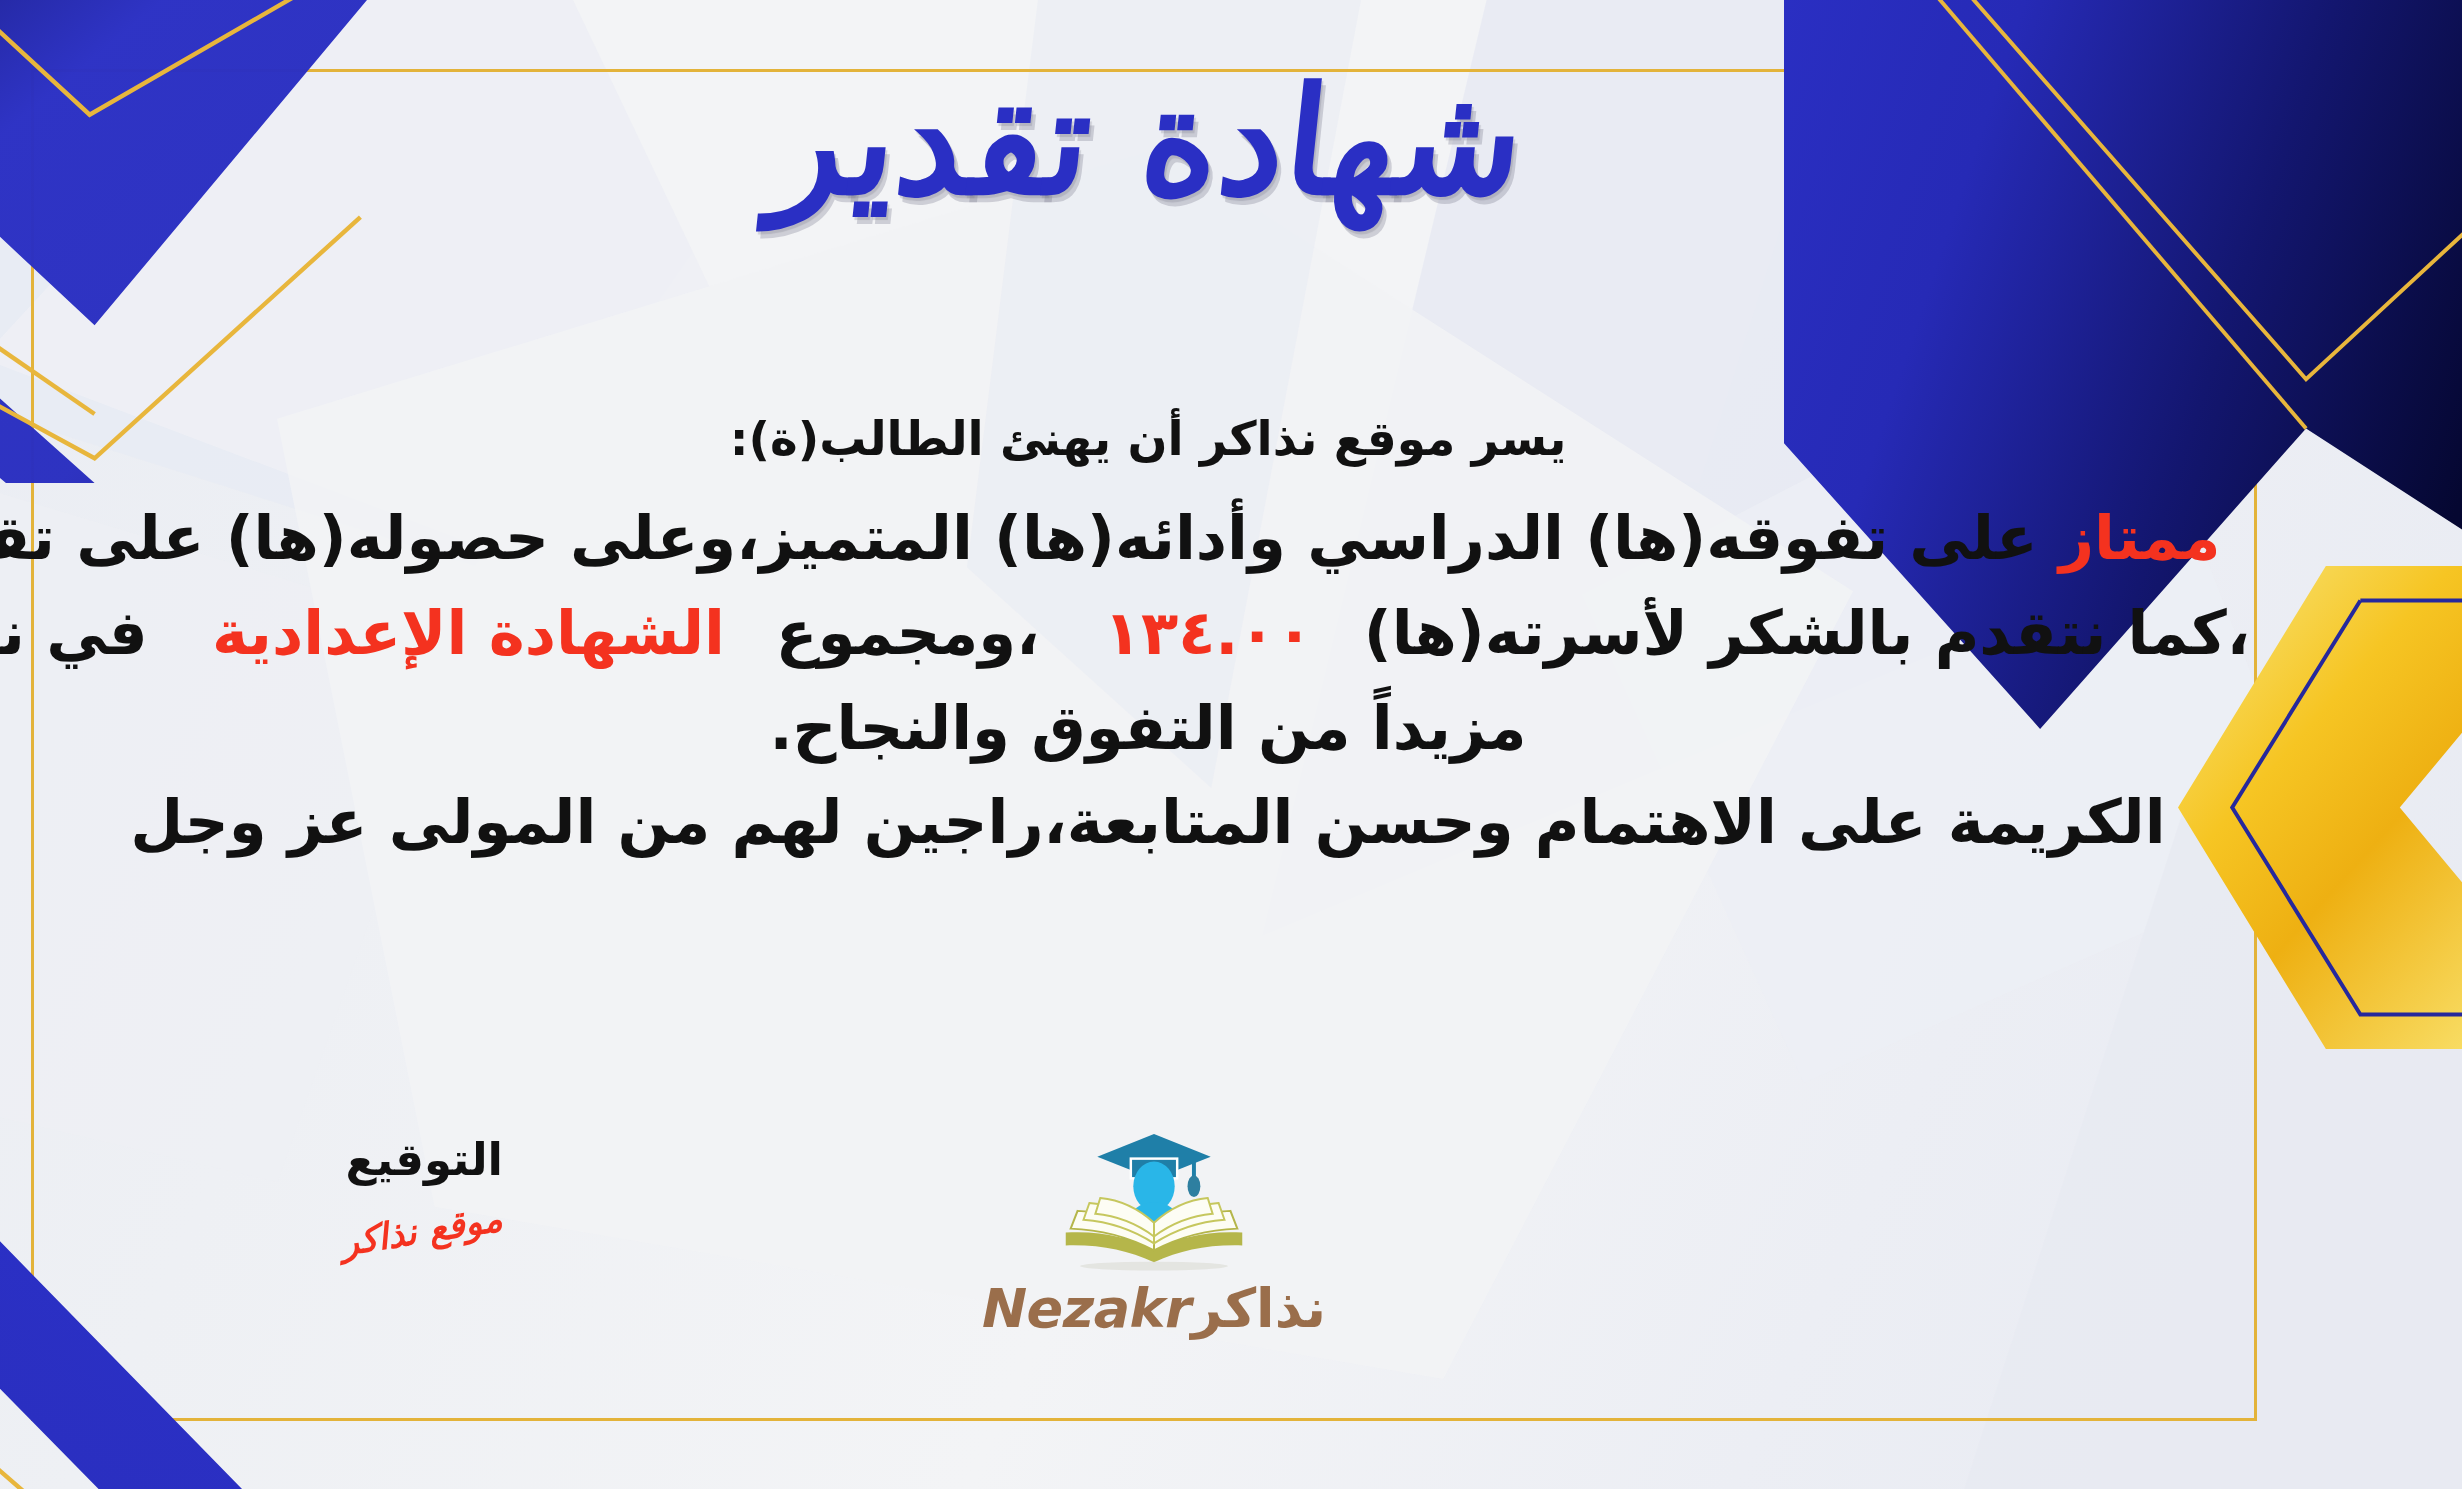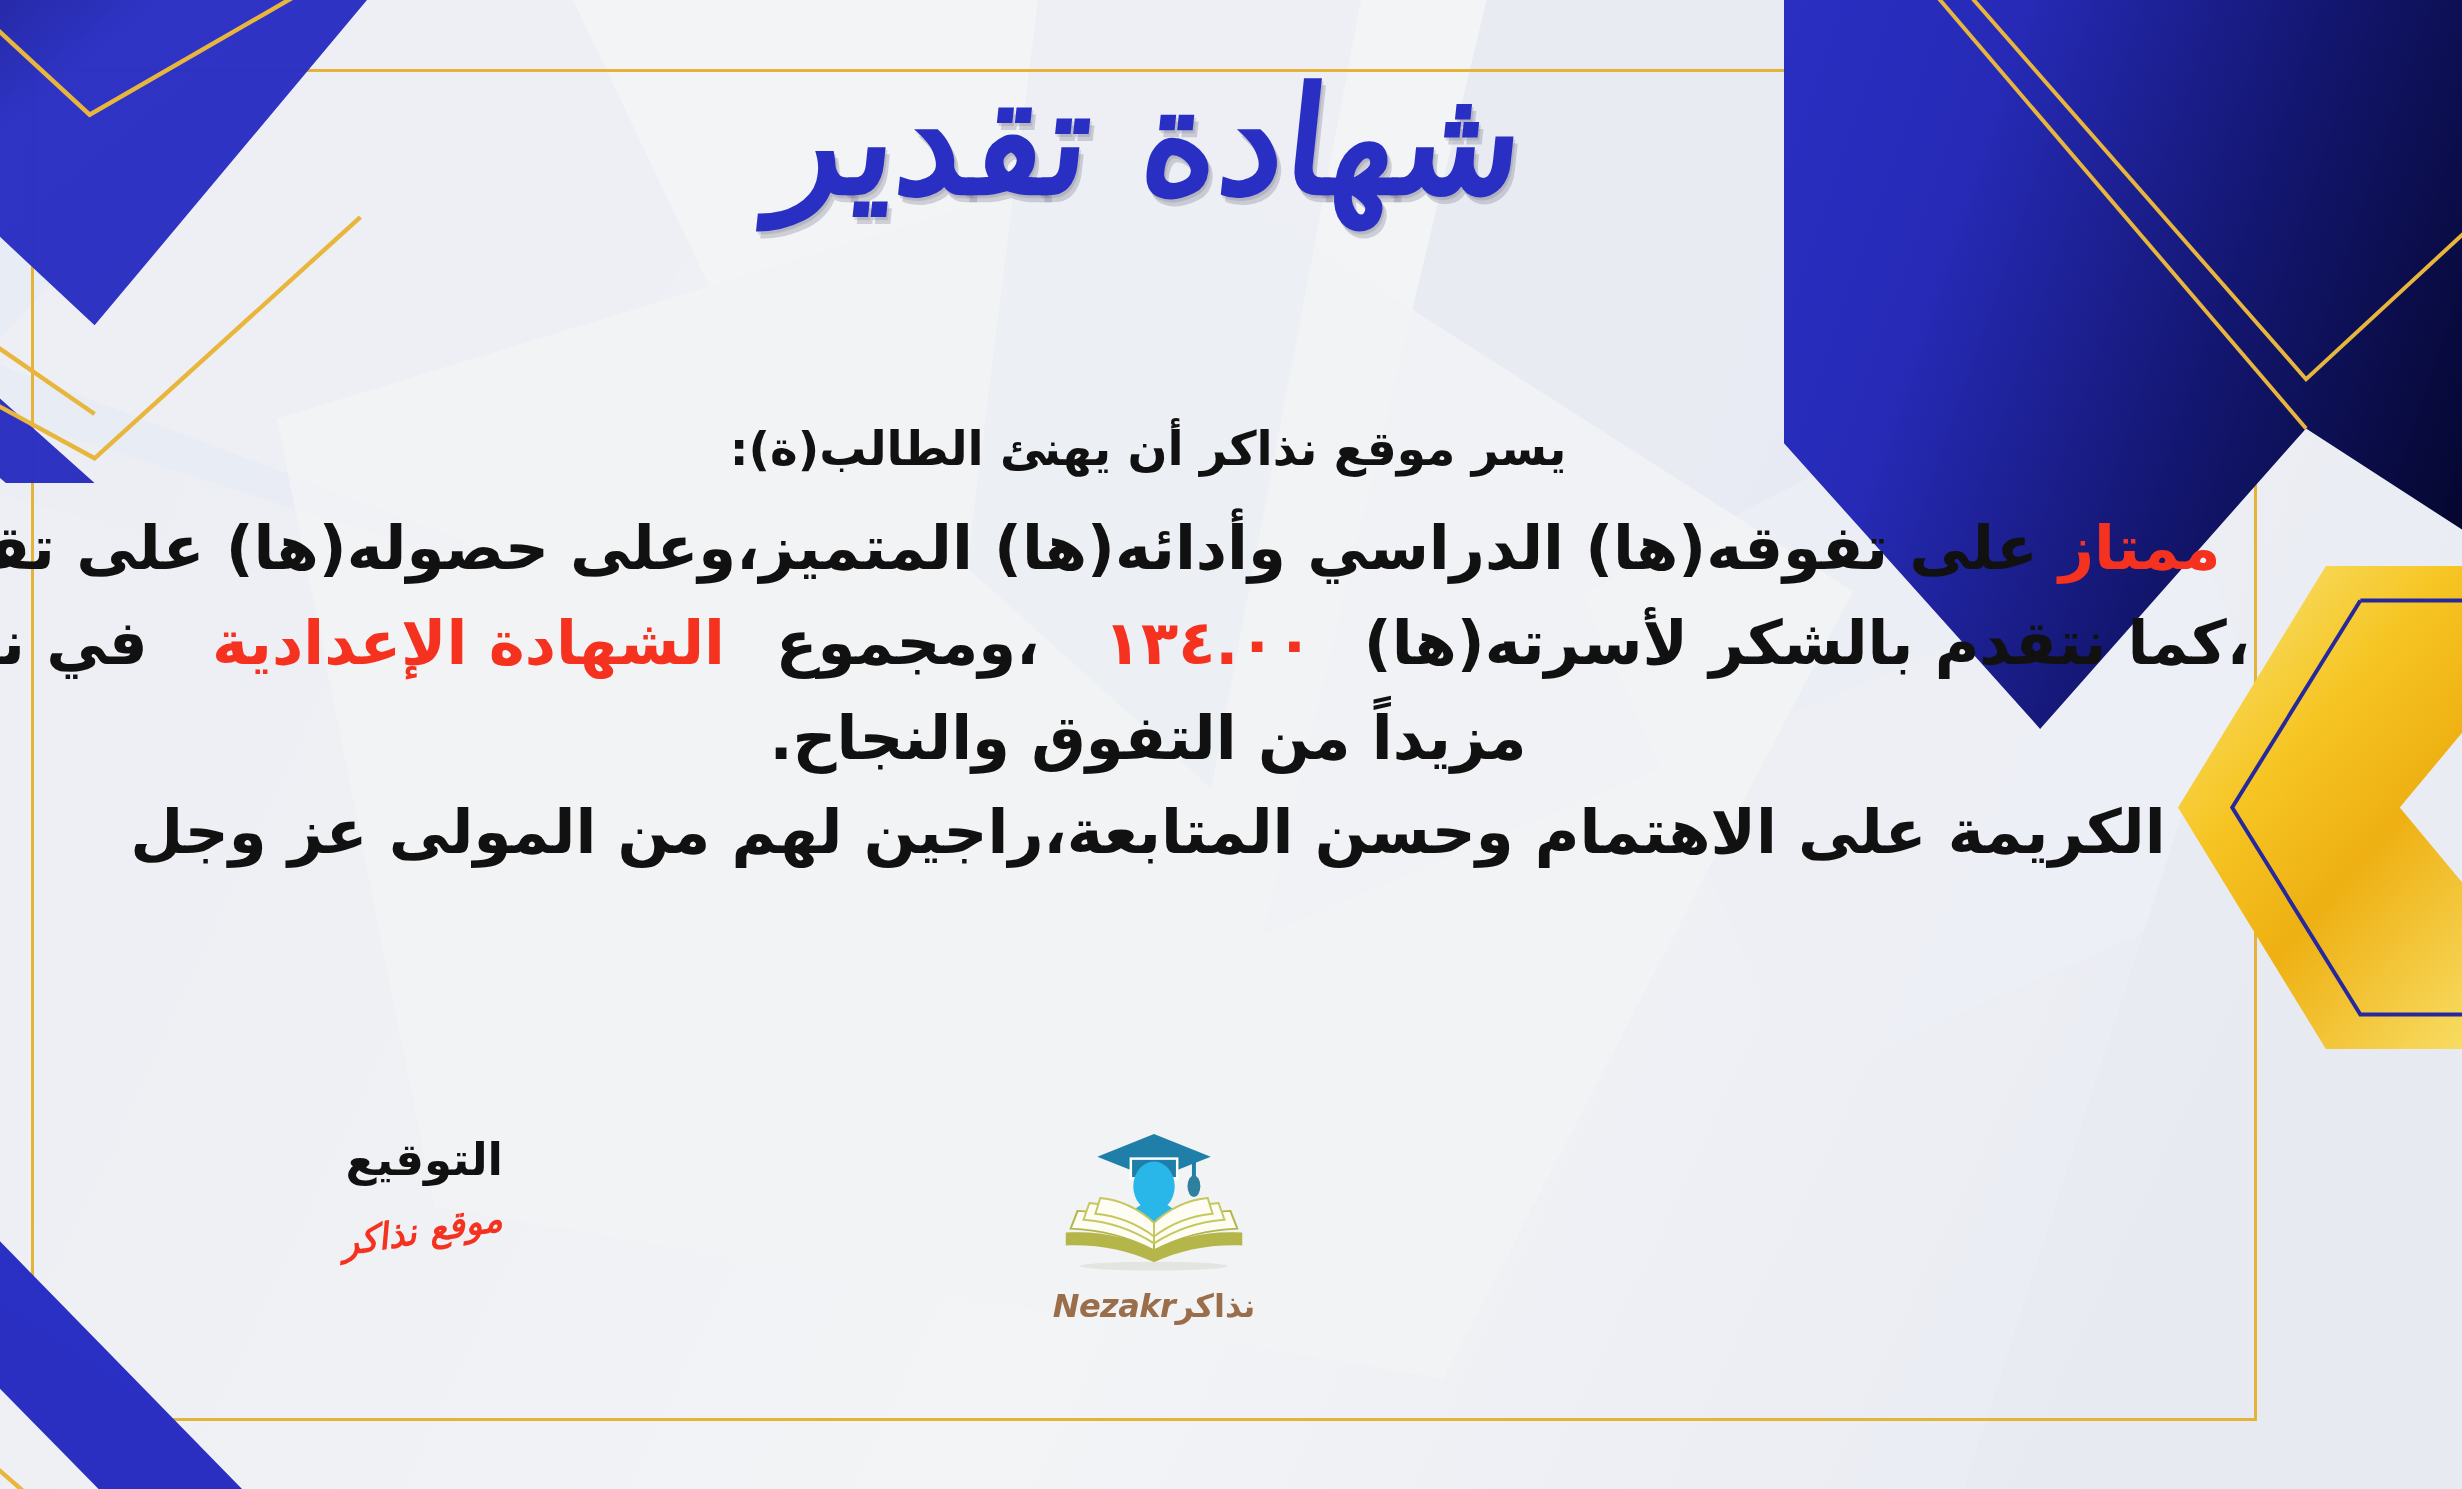--- a/index.html
+++ b/index.html
@@ -92,21 +92,21 @@
       2px 3px 1px rgba(90,90,110,.22);
     transform: skewX(-6deg);
     direction: rtl;
   }
 
   
   .body-block {
     position:absolute;
     left: 212px;
     right: 212px;
-    top: 416px;
+    top: 406px;
     direction: rtl;
     text-align: center;
     color:#111111;
   }
   .line {
     font-size: 47px;
     line-height: 1.40;
     font-weight: 700;
     color: #111111;
     margin: 0 0 3px 0;
@@ -162,22 +162,22 @@
   
   .logo-block {
     position:absolute;
     left: 1123px;
     top: 1128px;
     width: 394px;
     text-align:center;
   }
   .logo-svg { display:block; margin: 0 auto; }
   .logo-text {
-    margin-top: 11px;
-    font-size: 32px;
+    margin-top: 1px;
+    font-size: 54px;
     font-weight: 700;
     color: #9a6e4b;
     letter-spacing: -0.5px;
     direction: rtl;
     font-family: "DejaVu Sans", "Liberation Sans", sans-serif;
   }
   .logo-text .lat { font-style: italic; }
 </style>
 </head>
 <body>

